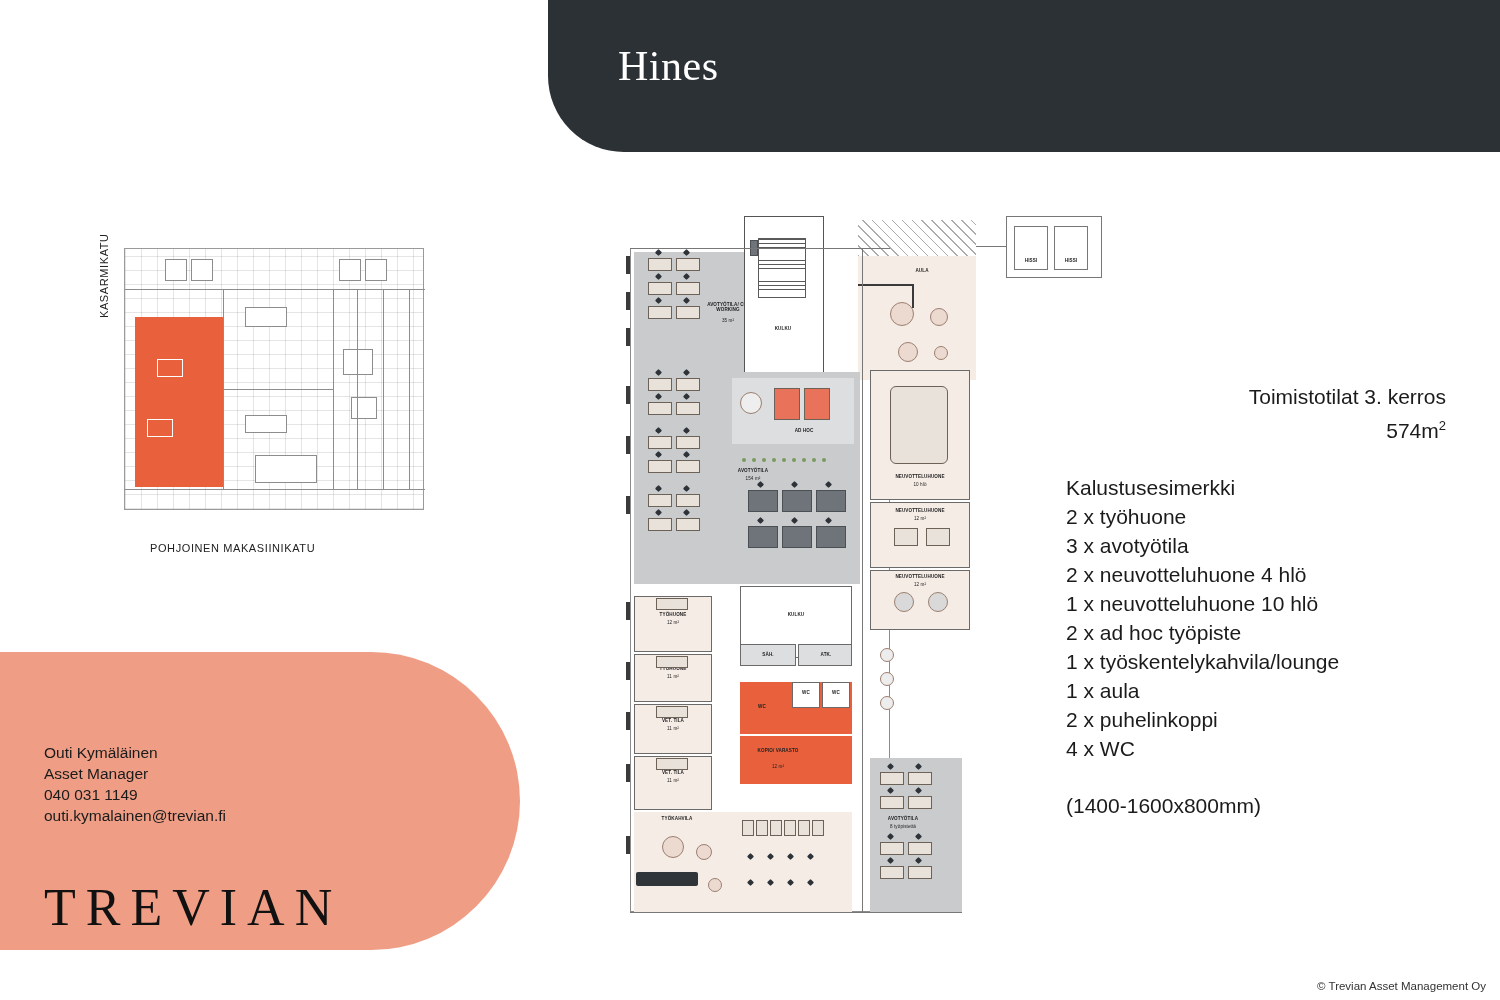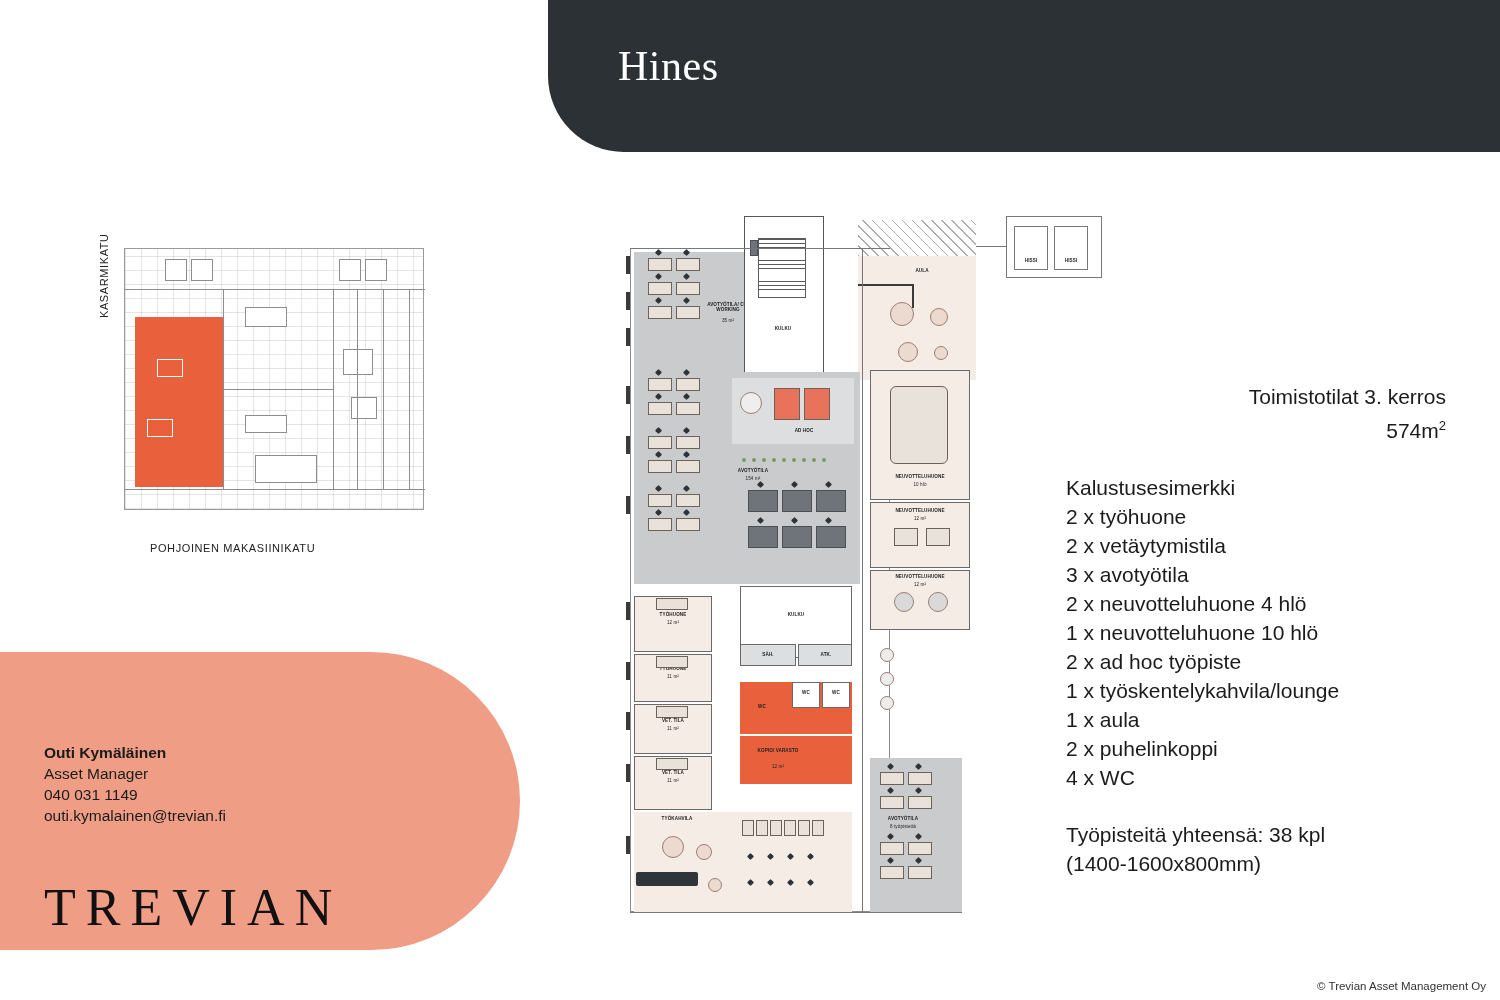--- a/index.html
+++ b/index.html
@@ -107,21 +107,21 @@
     border-top-right-radius: 149px;
     border-bottom-right-radius: 149px;
   }
   .contact {
     position: absolute;
     left: 44px; top: 742px;
     color: #1b1b1b;
     font-size: 15.5px;
     line-height: 21px;
   }
-  .contact .nm { font-weight: bold; }
+  .contact .nm { font-weight: normal; }
   .brand {
     position: absolute;
     left: 44px; top: 878px;
     font-family: "Liberation Serif", serif;
     font-size: 52px;
     letter-spacing: 10px;
     color: #111;
   }
 
   
@@ -268,31 +268,29 @@
   <div class="brand">TREVIAN</div>
 
   <div class="info">
     <div class="right">Toimistotilat 3. kerros</div>
     <div class="right">
       <span>574m</span><sup>2</sup>
     </div>
     <div class="gap"></div>
     <div>Kalustusesimerkki</div>
     <div>2 x työhuone</div>
-    <div>2 x vetäytymistila</div>
     <div>3 x avotyötila</div>
     <div>2 x neuvotteluhuone 4 hlö</div>
     <div>1 x neuvotteluhuone 10 hlö</div>
     <div>2 x ad hoc työpiste</div>
     <div>1 x työskentelykahvila/lounge</div>
     <div>1 x aula</div>
     <div>2 x puhelinkoppi</div>
     <div>4 x WC</div>
     <div class="gap"></div>
-    <div>Työpisteitä yhteensä: 38 kpl</div>
     <div>(1400-1600x800mm)</div>
   </div>
 
   <div class="copyright">© Trevian Asset Management Oy</div>
 
   <div class="plan">
 
     <div class="outline" style="left:8px; top:52px; width:260px; height:664px; border-color:#8c8c8c;"></div>
 
     <div class="rm grey" style="left:12px; top:56px; width:110px; height:148px;"></div>

